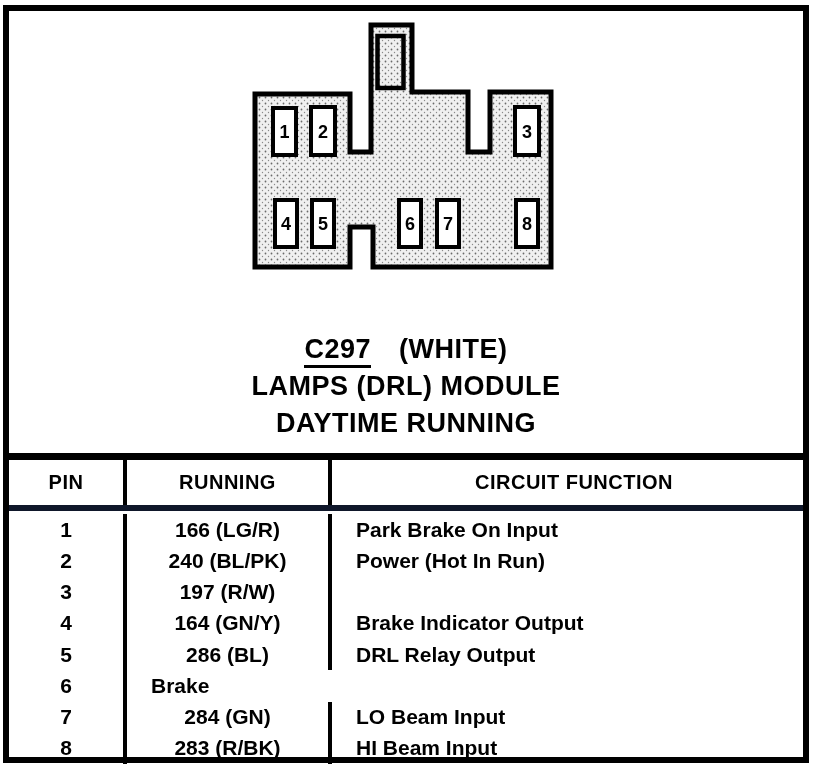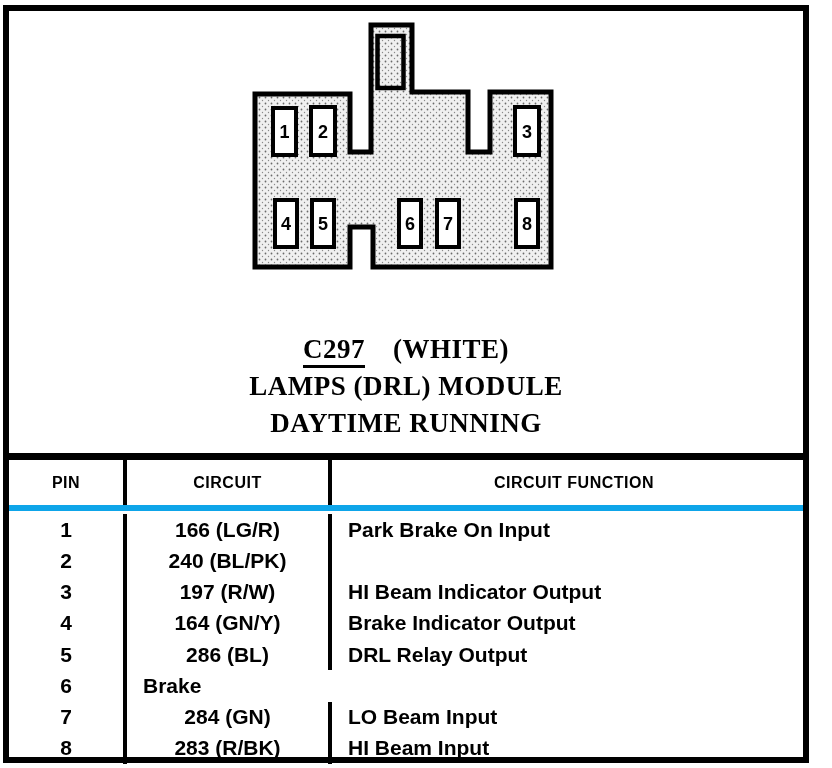--- a/index.html
+++ b/index.html
@@ -43,44 +43,43 @@
   #caption {
     position: absolute;
     left: 3px;
     top: 331px;
     width: 806px;
     text-align: center;
     font-size: 27px;
     font-weight: bold;
     line-height: 37px;
     letter-spacing: 0.5px;
-    font-family: Liberation Serif, serif;
   }
   #caption .conn-id {
     border-bottom: 3px solid #000;
     padding-bottom: 1px;
     margin-right: 28px;
   }
   
   #pin-table {
     position: absolute;
     left: 9px;
     top: 453px;
     width: 794px;
     height: 304px;
     border-top: 7px solid #000;
     display: flex;
     flex-direction: column;
   }
   .thead {
     height: 45px;
-    border-bottom: 6px solid #0ea5e9;
+    border-bottom: 6px solid #0f172a;
     display: grid;
     grid-template-columns: 118px 205px 1fr;
-    font-size: 16px;
+    font-size: 20px;
     font-weight: bold;
     letter-spacing: 0.5px;
   }
   .tbody {
     flex: 1;
     display: flex;
     flex-direction: column;
     padding-top: 3px;
   }
   .trow {
@@ -93,21 +92,21 @@
   .cell {
     display: flex;
     align-items: center;
     justify-content: center;
     box-sizing: border-box;
   }
   .cell.c1, .cell.c2 { border-right: 4px solid #000; }
   .thead .cell.c1, .thead .cell.c2 { border-right: 4px solid #000; }
   .cell.c3 {
     justify-content: flex-start;
-    padding-left: 16px;
+    padding-left: 24px;
   }
   
   .thead .cell { height: 100%; }
 </style>
 </head>
 <body>
 
 <div id="canvas">
 
   <div id="frame"></div>
@@ -149,37 +148,37 @@
     <div>
       <span class="conn-id">C297</span><span>(WHITE)</span>
     </div>
     <div>LAMPS (DRL) MODULE</div>
     <div>DAYTIME RUNNING</div>
   </div>
 
   <div id="pin-table">
     <div class="thead">
       <div class="cell c1">PIN</div>
-      <div class="cell c2">CIRCUIT</div>
+      <div class="cell c2">RUNNING</div>
       <div class="cell c3" style="justify-content:center;padding-left:13px">CIRCUIT FUNCTION</div>
     </div>
     <div class="tbody">
       <div class="trow">
         <div class="cell c1">1</div>
         <div class="cell c2">166 (LG/R)</div>
         <div class="cell c3">Park Brake On Input</div>
       </div>
       <div class="trow">
         <div class="cell c1">2</div>
         <div class="cell c2">240 (BL/PK)</div>
+        <div class="cell c3">Power (Hot In Run)</div>
       </div>
       <div class="trow">
         <div class="cell c1">3</div>
         <div class="cell c2">197 (R/W)</div>
-        <div class="cell c3">HI Beam Indicator Output</div>
       </div>
       <div class="trow">
         <div class="cell c1">4</div>
         <div class="cell c2">164 (GN/Y)</div>
         <div class="cell c3">Brake Indicator Output</div>
       </div>
       <div class="trow">
         <div class="cell c1">5</div>
         <div class="cell c2">286 (BL)</div>
         <div class="cell c3">DRL Relay Output</div>

